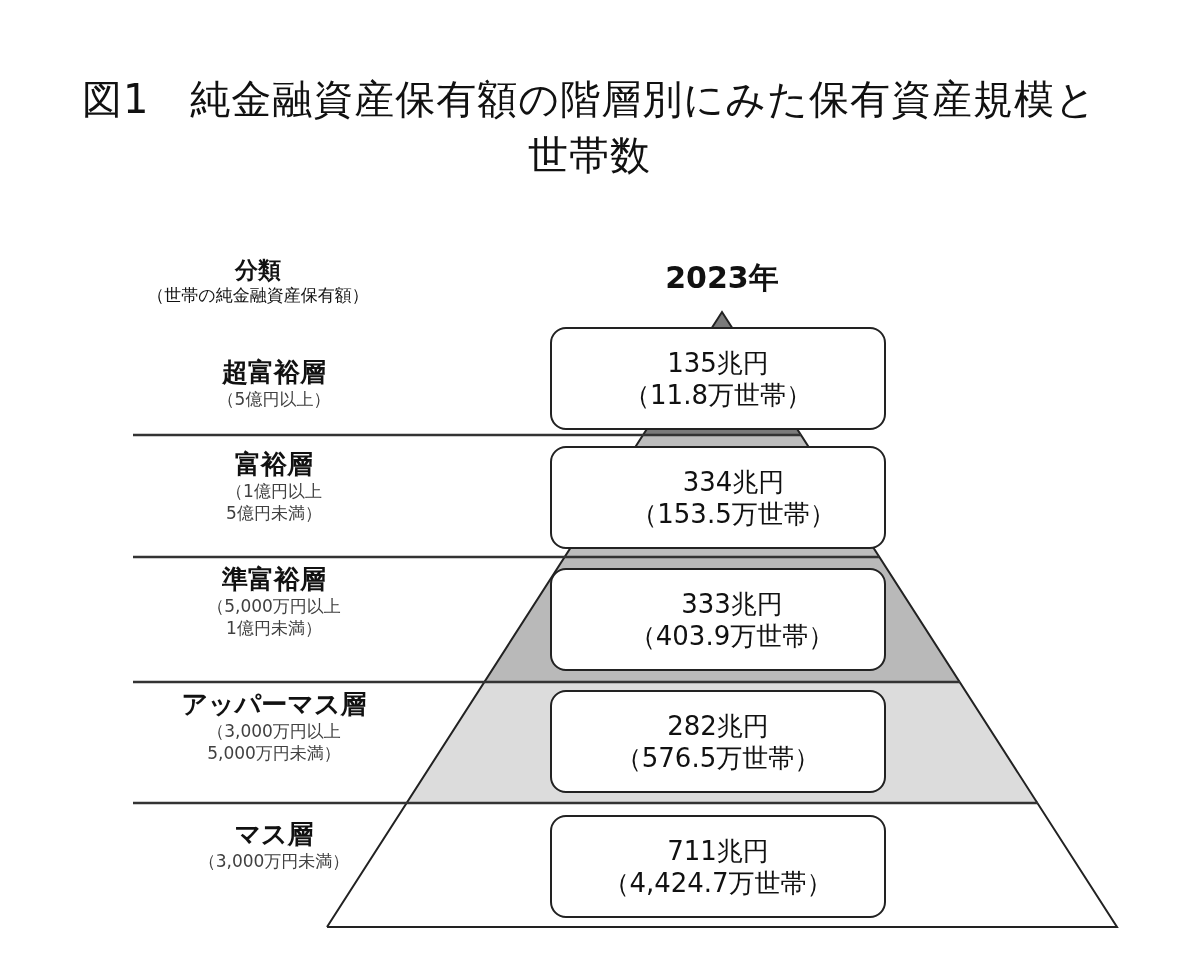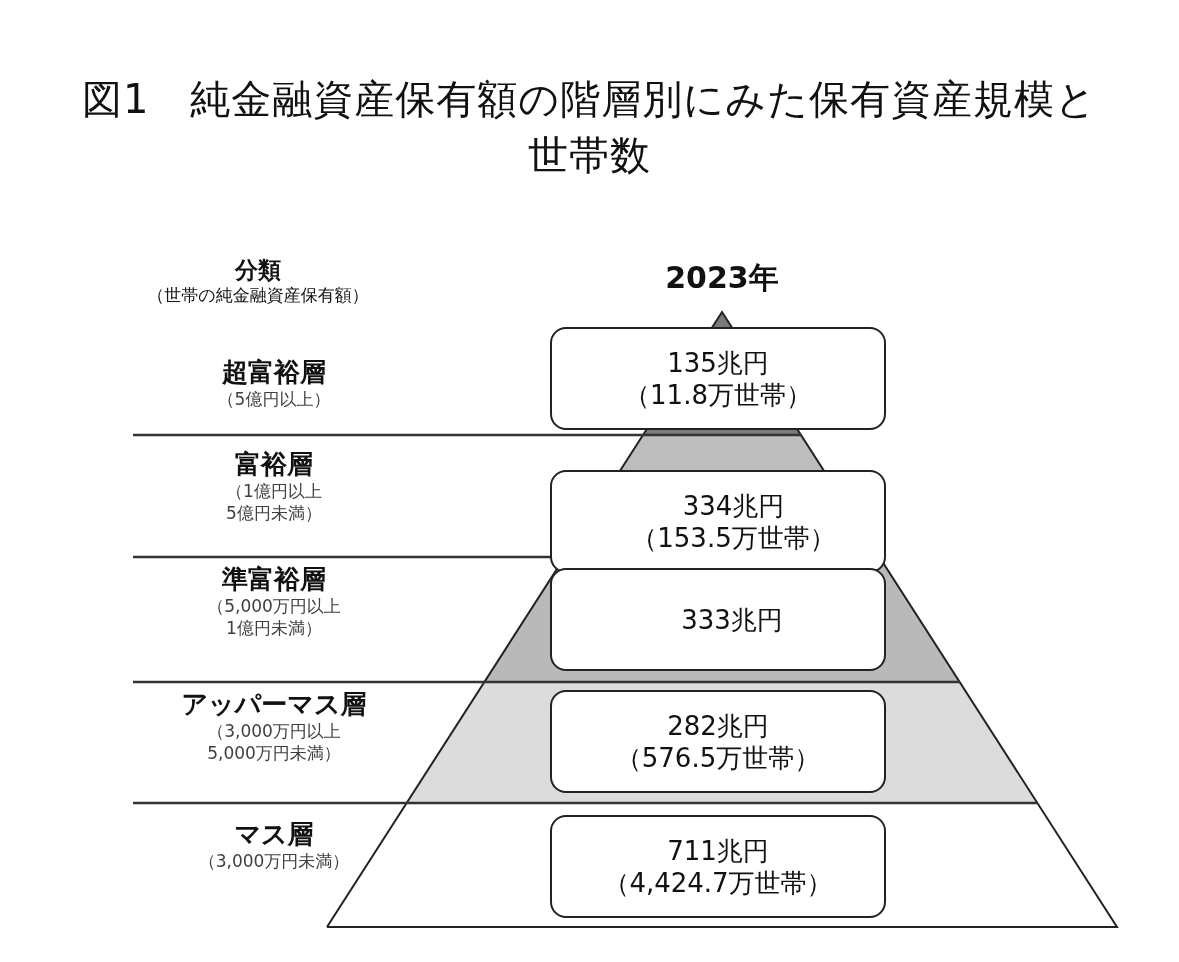--- a/index.html
+++ b/index.html
@@ -78,26 +78,27 @@
 </div>
 <div class="tier" style="top:818px;">
   <div class="name">マス層</div>
   <div class="range">（3,000万円未満）</div>
 </div>
 
 <div class="box" style="top:327px;">
   <div class="amt">135兆円</div>
   <div class="hh">（11.8万世帯）</div>
 </div>
-<div class="box" style="top:470px;padding-left:31px;">
+<div class="box" style="top:446px;padding-left:31px;">
   <div class="amt">334兆円</div>
   <div class="hh">（153.5万世帯）</div>
 </div>
 <div class="box" style="top:568px;padding-left:28px;">
   <div class="amt">333兆円</div>
+  <div class="hh">（403.9万世帯）</div>
 </div>
 <div class="box" style="top:690px;">
   <div class="amt">282兆円</div>
   <div class="hh">（576.5万世帯）</div>
 </div>
 <div class="box" style="top:815px;">
   <div class="amt">711兆円</div>
   <div class="hh">（4,424.7万世帯）</div>
 </div>
 

